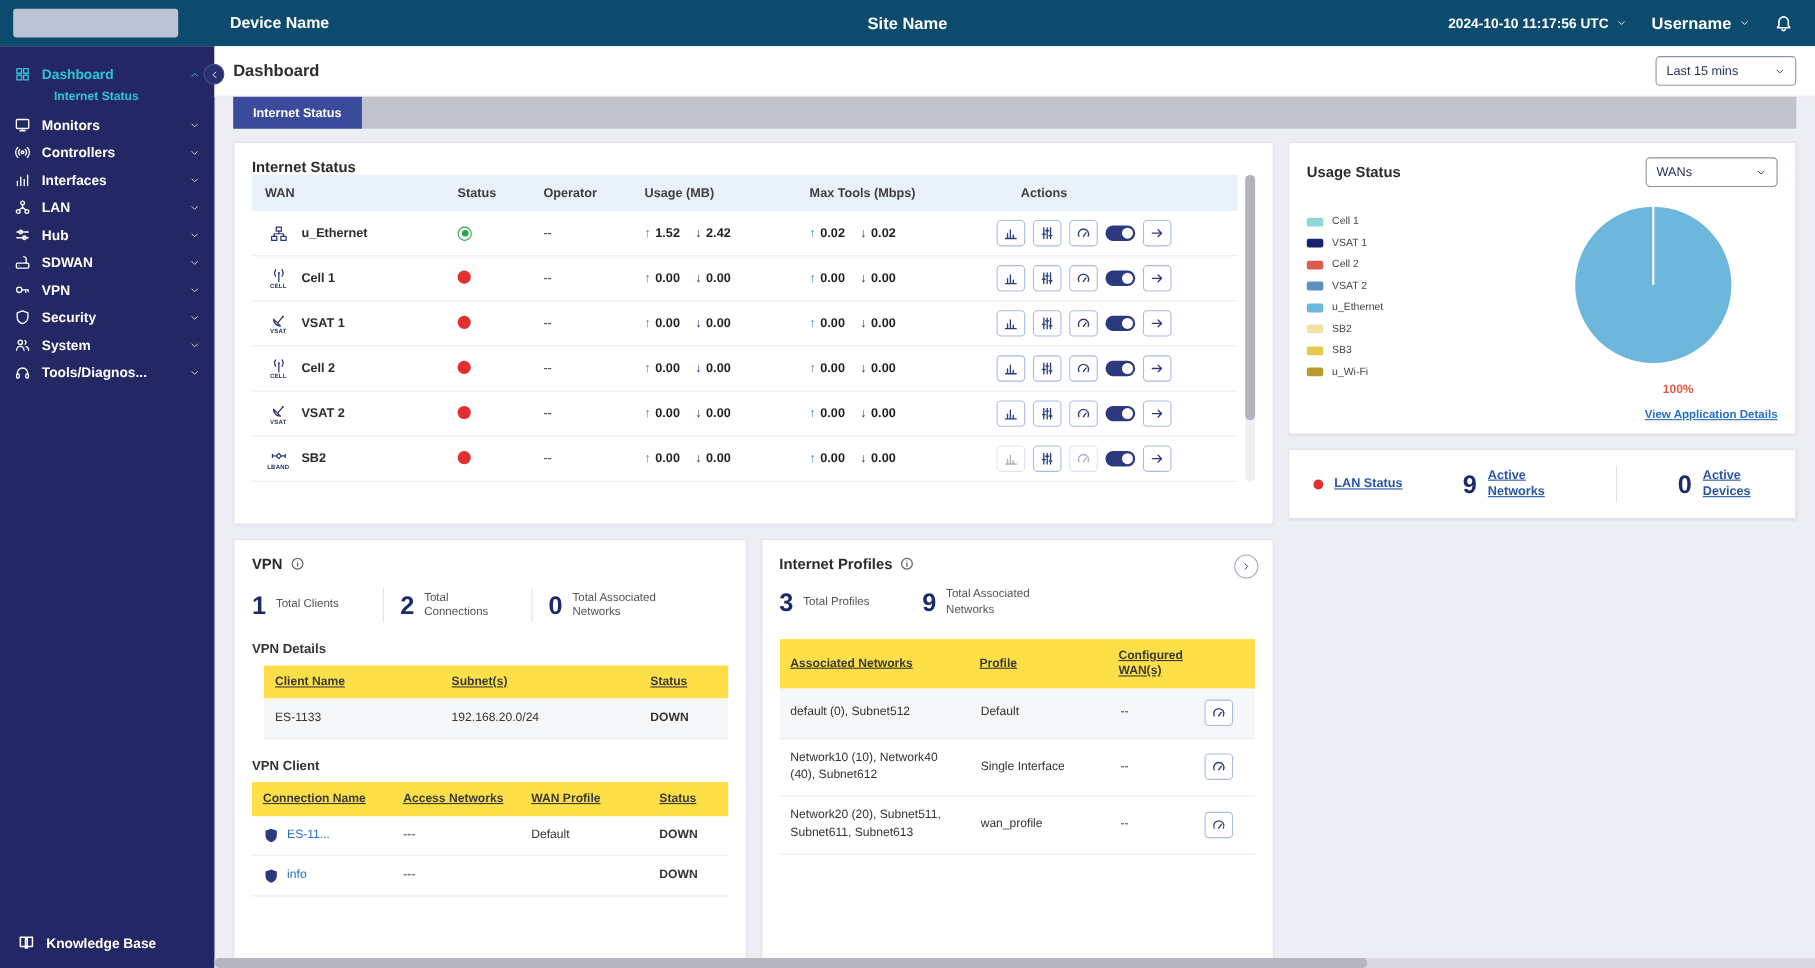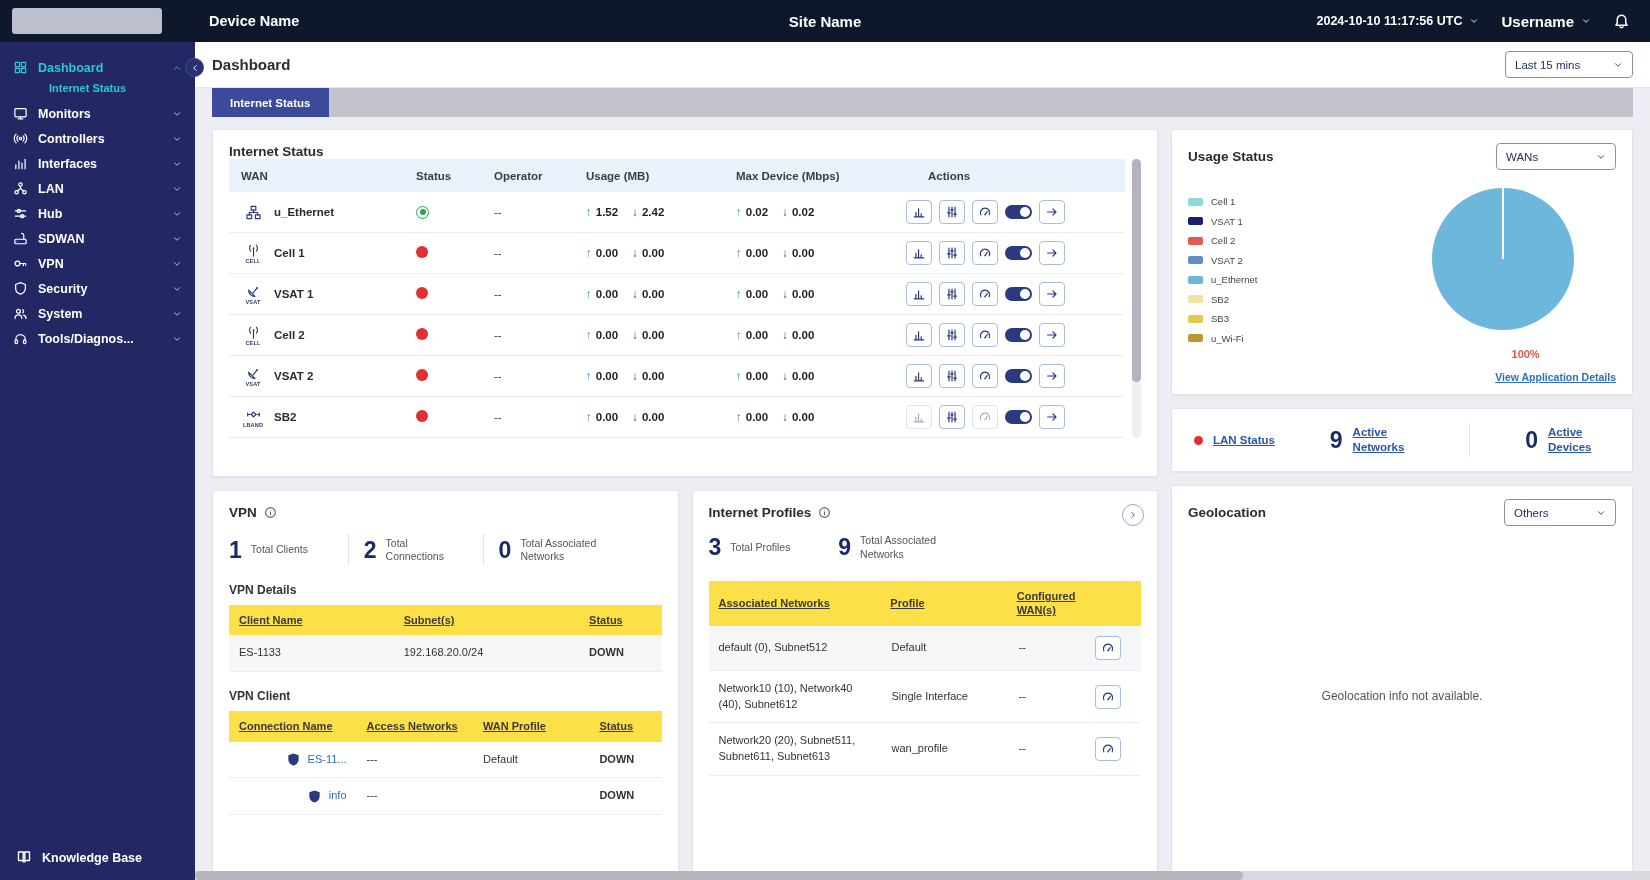--- a/index.html
+++ b/index.html
@@ -5,21 +5,21 @@
   * { margin:0; padding:0; box-sizing:border-box; }
   html,body { width:1650px; height:880px; overflow:hidden; font-family:"Liberation Sans",sans-serif; background:#edeef4; }
   a { text-decoration:none; }
   .app { display:flex; flex-direction:column; height:100%; }
 
   
   svg.ic { fill:none; stroke:currentColor; stroke-width:1.4; stroke-linecap:round; stroke-linejoin:round; display:block; }
   .chev-s { width:10px; height:10px; stroke-width:2; }
 
   
-  .topbar { height:42px; background:#0f172a; color:#fff; display:flex; align-items:center; position:relative; flex-shrink:0; }
+  .topbar { height:42px; background:#0c4a6e; color:#fff; display:flex; align-items:center; position:relative; flex-shrink:0; }
   .logo-box { width:195px; padding-left:12px; flex-shrink:0; cursor:pointer; }
   .logo-ph { width:150px; height:26px; background:#cfd1df; border-radius:3px; opacity:.9; }
   .device-name { font-size:14.5px; font-weight:700; margin-left:14px; }
   .site-name { position:absolute; left:50%; transform:translateX(-50%); font-size:15px; font-weight:700; }
   .topbar-right { margin-left:auto; display:flex; align-items:center; gap:22px; padding-right:20px; }
   .datetime, .user-menu { display:flex; align-items:center; gap:7px; cursor:pointer; }
   .datetime { font-size:12.5px; font-weight:600; }
   .username { font-size:15px; font-weight:700; }
   .bell { width:17px; height:17px; cursor:pointer; }
 
@@ -121,24 +121,24 @@
   .stat-label { font-size:10.5px; color:#555; width:82px; line-height:1.25; }
   .stat-sep { width:1px; height:32px; background:#e2e2e8; margin:0 15px; }
   .sub-title { font-size:12px; font-weight:700; color:#333; margin-top:17px; }
   .tbl { margin-top:8px; font-size:11px; }
   .t-head, .t-row { display:grid; align-items:center; }
   .t-head { background:#fde047; font-weight:700; color:#3a3a3a;text-decoration:underline; }
   .t-head > div { padding:8px 10px; line-height:1.3; }
   .t-row > div, .t-row > a { padding:10px 10px; color:#333; line-height:1.45; }
   .t-row { border-bottom:1px solid #ededf1; }
   .t-row.shaded { background:#f6f7f9; }
-  .grid-vpn-server .t-head, .grid-vpn-server .t-row { grid-template-columns:1.6fr 1.8fr .8fr; }
+  .grid-vpn-server .t-head, .grid-vpn-server .t-row { grid-template-columns:1.6fr 1.8fr .8fr;margin-left:11px; }
   .grid-vpn-client .t-head, .grid-vpn-client .t-row { grid-template-columns:1.15fr 1.05fr 1.05fr .65fr; }
   .grid-profiles .t-head, .grid-profiles .t-row { grid-template-columns:1.7fr 1.25fr .75fr .55fr; }
-  .cell-flex { display:flex; align-items:center; gap:7px;justify-content:flex-end; }
+  .cell-flex { display:flex; align-items:center; gap:7px; }
   .shield-badge { width:15px; height:15px; color:#2b3a7e; flex-shrink:0; }
   .next-btn { position:absolute; top:13px; right:13px; width:22px; height:22px; border-radius:50%; border:1.3px solid #9aa8cf; background:#fff; color:#2b3a7e; display:flex; align-items:center; justify-content:center; cursor:pointer; }
 
   
   .geo-card { flex:1; min-height:0; overflow:hidden; padding:13px 16px; display:flex; flex-direction:column; }
   .dd-geo { width:112px; }
   .geo-body { flex:1; display:flex; align-items:center; justify-content:center; color:#555; font-size:12px; }
 
   
   .h-scrollbar { position:absolute; left:0; right:0; bottom:0; height:9px; background:#d8d8de; cursor:pointer; }
@@ -429,21 +429,21 @@
         <div class="col-left">
 
           <section class="card is-card">
             <div class="card-title">Internet Status</div>
             <div class="is-table">
               <div class="is-head">
                 <div>WAN</div>
                 <div>Status</div>
                 <div>Operator</div>
                 <div>Usage (MB)</div>
-                <div>Max Device (Mbps)</div>
+                <div>Max Tools (Mbps)</div>
                 <div class="h-actions">Actions</div>
               </div>
 
               <div class="is-row">
                 <div class="c-wan">
                   <span class="wan-ic">
                     <svg class="ic" viewBox="0 0 16 16">
                         <use href="#i-eth"></use>
                       </svg>
                     <span class="wan-ic-label"></span>
@@ -1005,32 +1005,20 @@
               <span class="stat-num">9</span>
               <a class="lan-link">Active Networks</a>
             </div>
             <div class="stat-div"></div>
             <div class="lan-group">
               <span class="stat-num">0</span>
               <a class="lan-link">Active Devices</a>
             </div>
           </section>
 
-          <section class="card geo-card">
-            <div class="card-head">
-              <span class="card-title">Geolocation</span>
-              <div class="dropdown dd-geo">
-                <span>Others</span>
-                <svg class="ic chev-s" viewBox="0 0 16 16">
-                    <use href="#i-chev-down"></use>
-                  </svg>
-              </div>
-            </div>
-            <div class="geo-body">Geolocation info not available.</div>
-          </section>
         </div>
       </div>
 
       <div class="h-scrollbar">
           <div class="h-thumb"></div>
         </div>
     </main>
   </div>
 </div>
 

